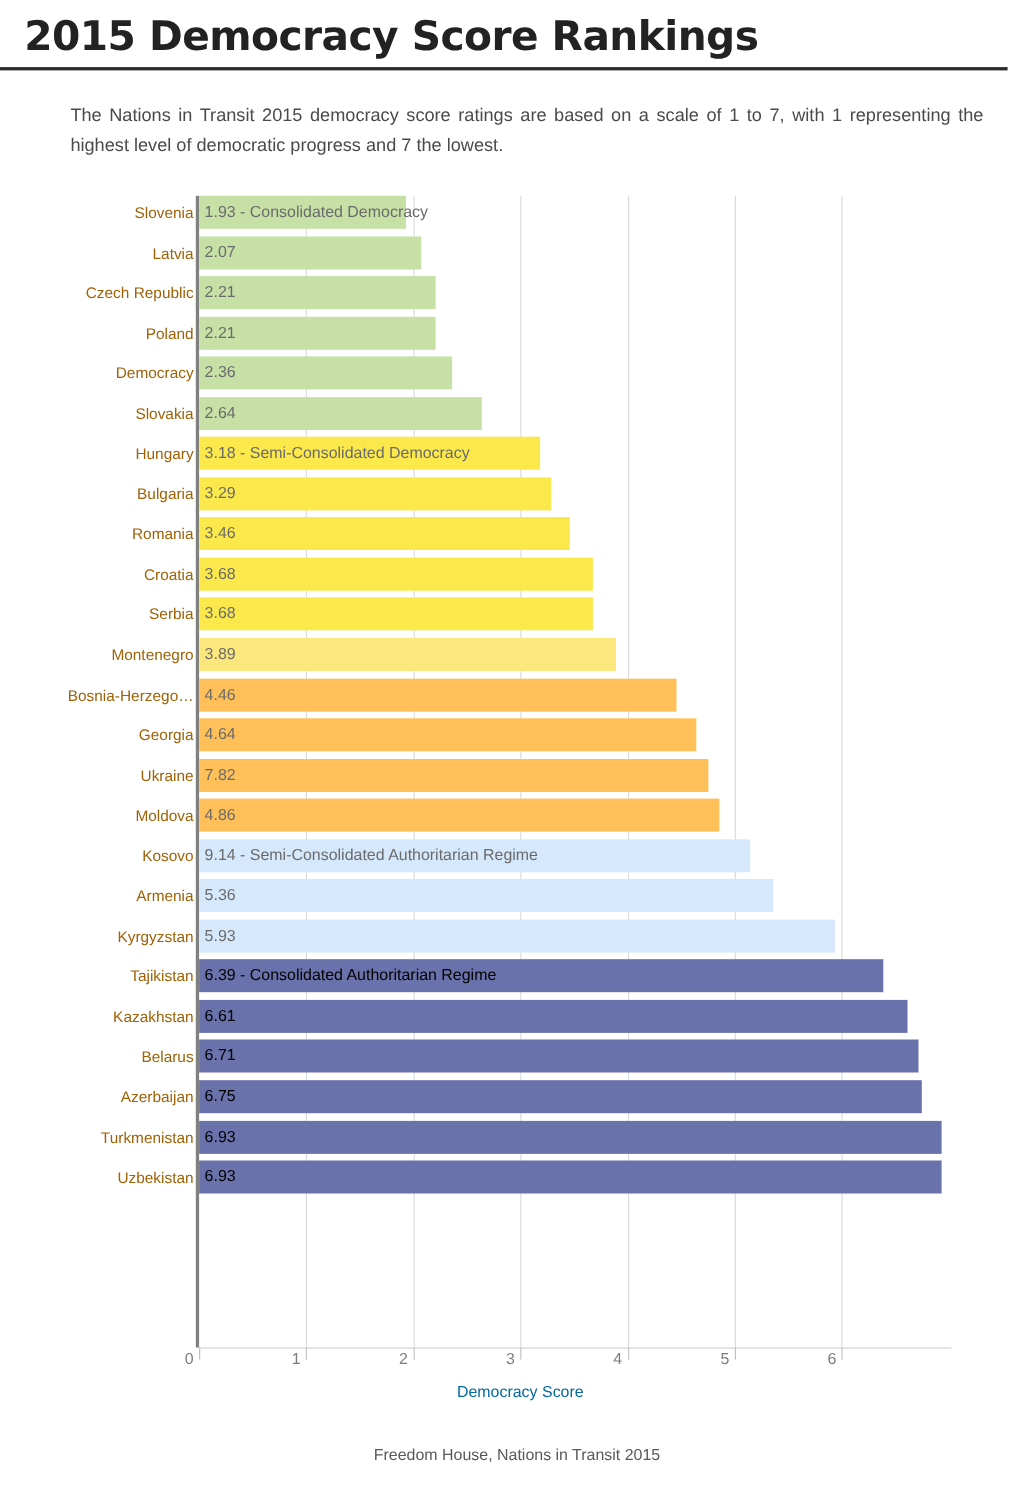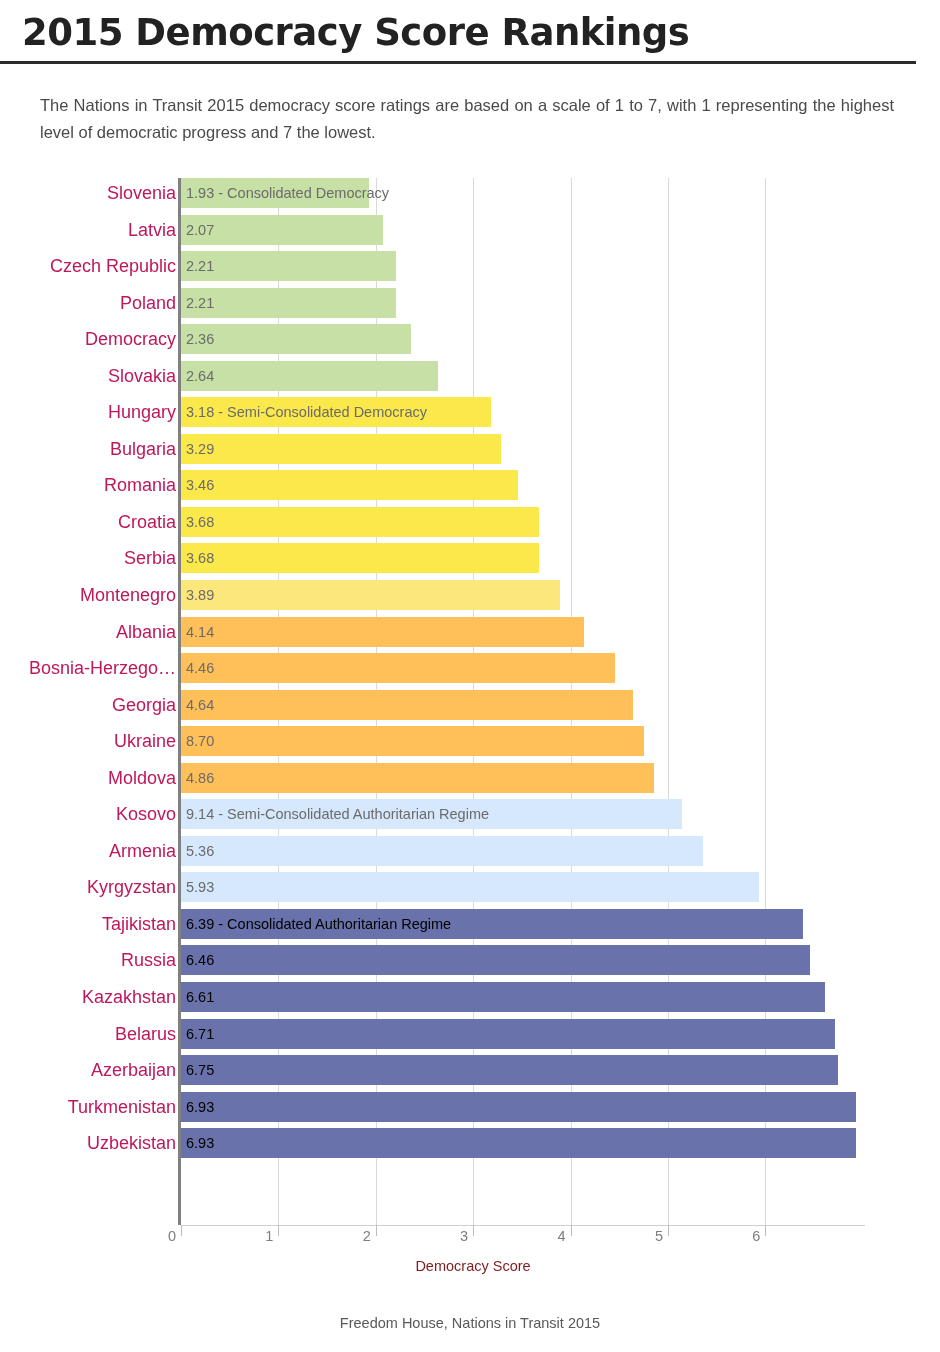--- a/index.html
+++ b/index.html
@@ -32,21 +32,21 @@
   }
   #title-rule {
     height: 3px;
     background: #2b2b2b;
     margin: 0 0 0 0;
     width: 916px;
   }
 
   
   #subtitle {
-    margin: 28px 46px 0 40px;
+    margin: 28px 46px 0 64px;
     font-size: 16.5px;
     line-height: 1.65;
     color: #4a4a4a;
     text-align: justify;
     text-justify: inter-word;
   }
 
   
   #chart {
     position: absolute;
@@ -82,22 +82,22 @@
   .row {
     position: relative;
     height: 36.55px;
   }
   .cat-label {
     position: absolute;
     right: 764px;           
     top: 0;
     height: 30px;
     line-height: 30px;
-    font-size: 18px;
-    color: #be185d;
+    font-size: 14px;
+    color: #a16207;
     white-space: nowrap;
   }
   .bar {
     position: absolute;
     left: 181px;
     top: 0;
     height: 30px;
     box-sizing: border-box;
   }
   .bar-label {
@@ -139,21 +139,21 @@
     padding-right: 5px;
     white-space: nowrap;
   }
   #x-axis-title {
     position: absolute;
     top: 1088px;
     left: 181px;
     width: 584px;
     text-align: center;
     font-size: 14.5px;
-    color: #7f1d1d;
+    color: #0369a1;
   }
 
   
   #footer {
     position: absolute;
     left: 0;
     top: 1315px;
     width: 940px;
     text-align: center;
     font-size: 14.5px;
@@ -235,38 +235,33 @@
         <div class="cat-label">Serbia</div>
         <div class="bar" style="width: 358.432px; background: rgb(251, 232, 74);"></div>
         <div class="bar-label">3.68</div>
       </div>
       <div class="row">
         <div class="cat-label">Montenegro</div>
         <div class="bar" style="width: 378.886px; background: rgb(252, 231, 125);"></div>
         <div class="bar-label">3.89</div>
       </div>
       <div class="row">
-        <div class="cat-label">Albania</div>
-        <div class="bar" style="width: 403.236px; background: rgb(255, 192, 90);"></div>
-        <div class="bar-label">4.14</div>
-      </div>
-      <div class="row">
         <div class="cat-label">Bosnia-Herzego…</div>
         <div class="bar" style="width: 434.404px; background: rgb(255, 192, 90);"></div>
         <div class="bar-label">4.46</div>
       </div>
       <div class="row">
         <div class="cat-label">Georgia</div>
         <div class="bar" style="width: 451.936px; background: rgb(255, 192, 90);"></div>
         <div class="bar-label">4.64</div>
       </div>
       <div class="row">
         <div class="cat-label">Ukraine</div>
         <div class="bar" style="width: 462.65px; background: rgb(255, 192, 90);"></div>
-        <div class="bar-label">8.70</div>
+        <div class="bar-label">7.82</div>
       </div>
       <div class="row">
         <div class="cat-label">Moldova</div>
         <div class="bar" style="width: 473.364px; background: rgb(255, 192, 90);"></div>
         <div class="bar-label">4.86</div>
       </div>
       <div class="row">
         <div class="cat-label">Kosovo</div>
         <div class="bar" style="width: 500.636px; background: rgb(214, 232, 252);"></div>
         <div class="bar-label">9.14 - Semi-Consolidated Authoritarian Regime</div>
@@ -278,25 +273,20 @@
       </div>
       <div class="row">
         <div class="cat-label">Kyrgyzstan</div>
         <div class="bar" style="width: 577.582px; background: rgb(214, 232, 252);"></div>
         <div class="bar-label">5.93</div>
       </div>
       <div class="row">
         <div class="cat-label">Tajikistan</div>
         <div class="bar" style="width: 622.386px; background: rgb(106, 114, 171);"></div>
         <div class="bar-label on-dark">6.39 - Consolidated Authoritarian Regime</div>
-      </div>
-      <div class="row">
-        <div class="cat-label">Russia</div>
-        <div class="bar" style="width: 629.204px; background: rgb(106, 114, 171);"></div>
-        <div class="bar-label on-dark">6.46</div>
       </div>
       <div class="row">
         <div class="cat-label">Kazakhstan</div>
         <div class="bar" style="width: 643.814px; background: rgb(106, 114, 171);"></div>
         <div class="bar-label on-dark">6.61</div>
       </div>
       <div class="row">
         <div class="cat-label">Belarus</div>
         <div class="bar" style="width: 653.554px; background: rgb(106, 114, 171);"></div>
         <div class="bar-label on-dark">6.71</div>

